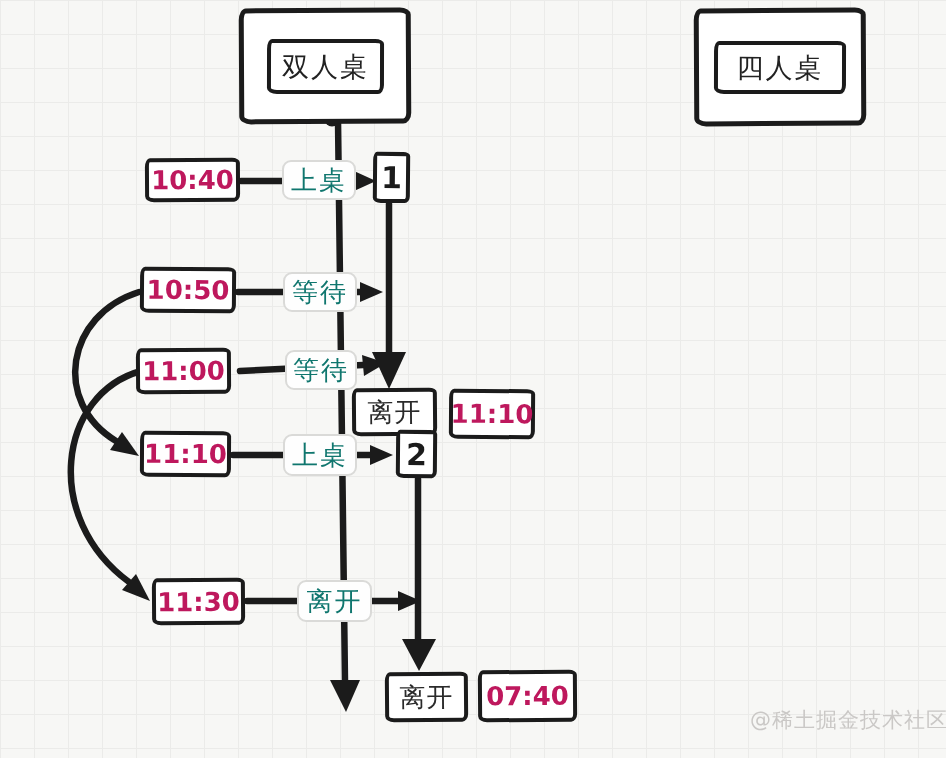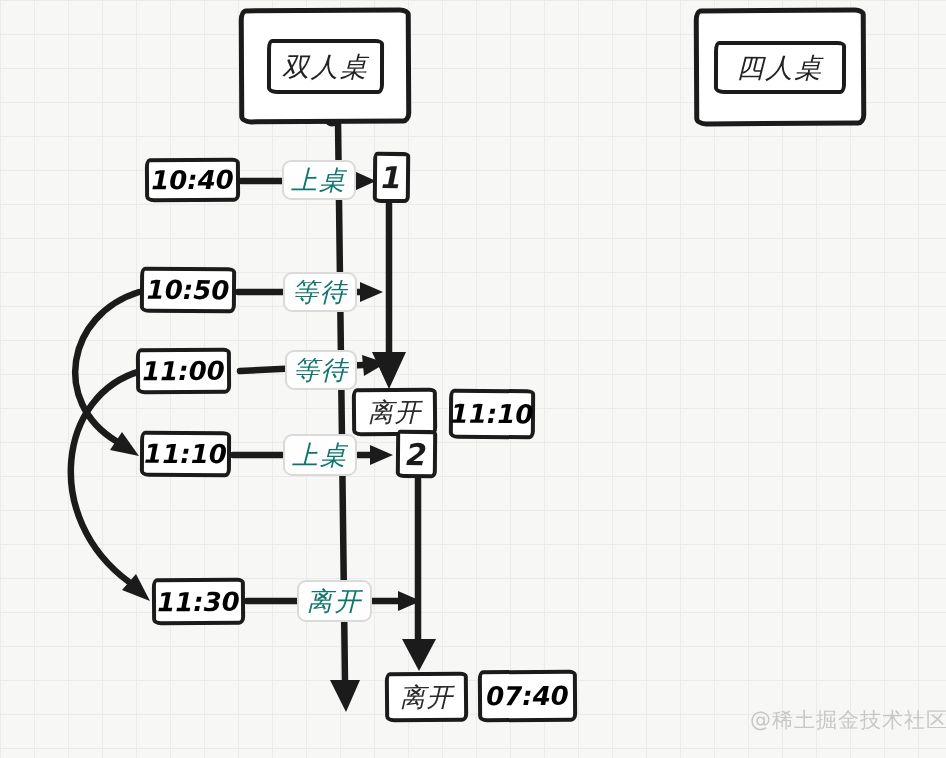--- a/index.html
+++ b/index.html
@@ -9,41 +9,41 @@
     overflow:hidden;
     background-color:#f7f7f5;
     background-image:
       linear-gradient(to right,#ebebe9 1px,transparent 1px),
       linear-gradient(to bottom,#ebebe9 1px,transparent 1px);
     background-size:34px 34px;
     font-family:"Liberation Sans",sans-serif;
     color:#1b1b1b;
   }
   .layer{position:absolute;left:0;top:0;}
-  .abs{position:absolute;box-sizing:border-box;display:flex;align-items:center;justify-content:center;font-style:italic;}
+  .abs{position:absolute;box-sizing:border-box;display:flex;align-items:center;justify-content:center;}
   
   .sketch{
     background:#ffffff;
     border:5px solid #1b1b1b;
     border-radius:7px 11px 8px 12px / 12px 7px 11px 8px;
   }
   .table-outer{z-index:2;transform:rotate(-0.3deg);}
   .table-inner{
     box-sizing:border-box;display:flex;align-items:center;justify-content:center;
     border:4px solid #1b1b1b;background:#fff;
     border-radius:5px 9px 6px 10px / 10px 5px 9px 6px;
     font-family:"DejaVu Serif",serif;
     font-size:27px;letter-spacing:2px;color:#222;
     transform:rotate(0.4deg);
   }
   .time-box{
     z-index:3;background:#fff;border:4px solid #1b1b1b;
     border-radius:5px 8px 6px 9px / 9px 5px 8px 6px;
     font-family:"DejaVu Sans",sans-serif;font-weight:700;
-    font-size:26px;letter-spacing:0px;color:#000000;
+    font-size:26px;letter-spacing:0px;color:#be185d;
     transform:rotate(-0.4deg);
   }
   .action-label{
     z-index:3;background:#fefefe;border:2px solid #dadad8;
     border-radius:9px;
     font-family:"DejaVu Serif",serif;
     font-size:26px;letter-spacing:2px;color:#0f766e;
   }
   .node-box{
     z-index:4;background:#fff;border:4px solid #1b1b1b;

